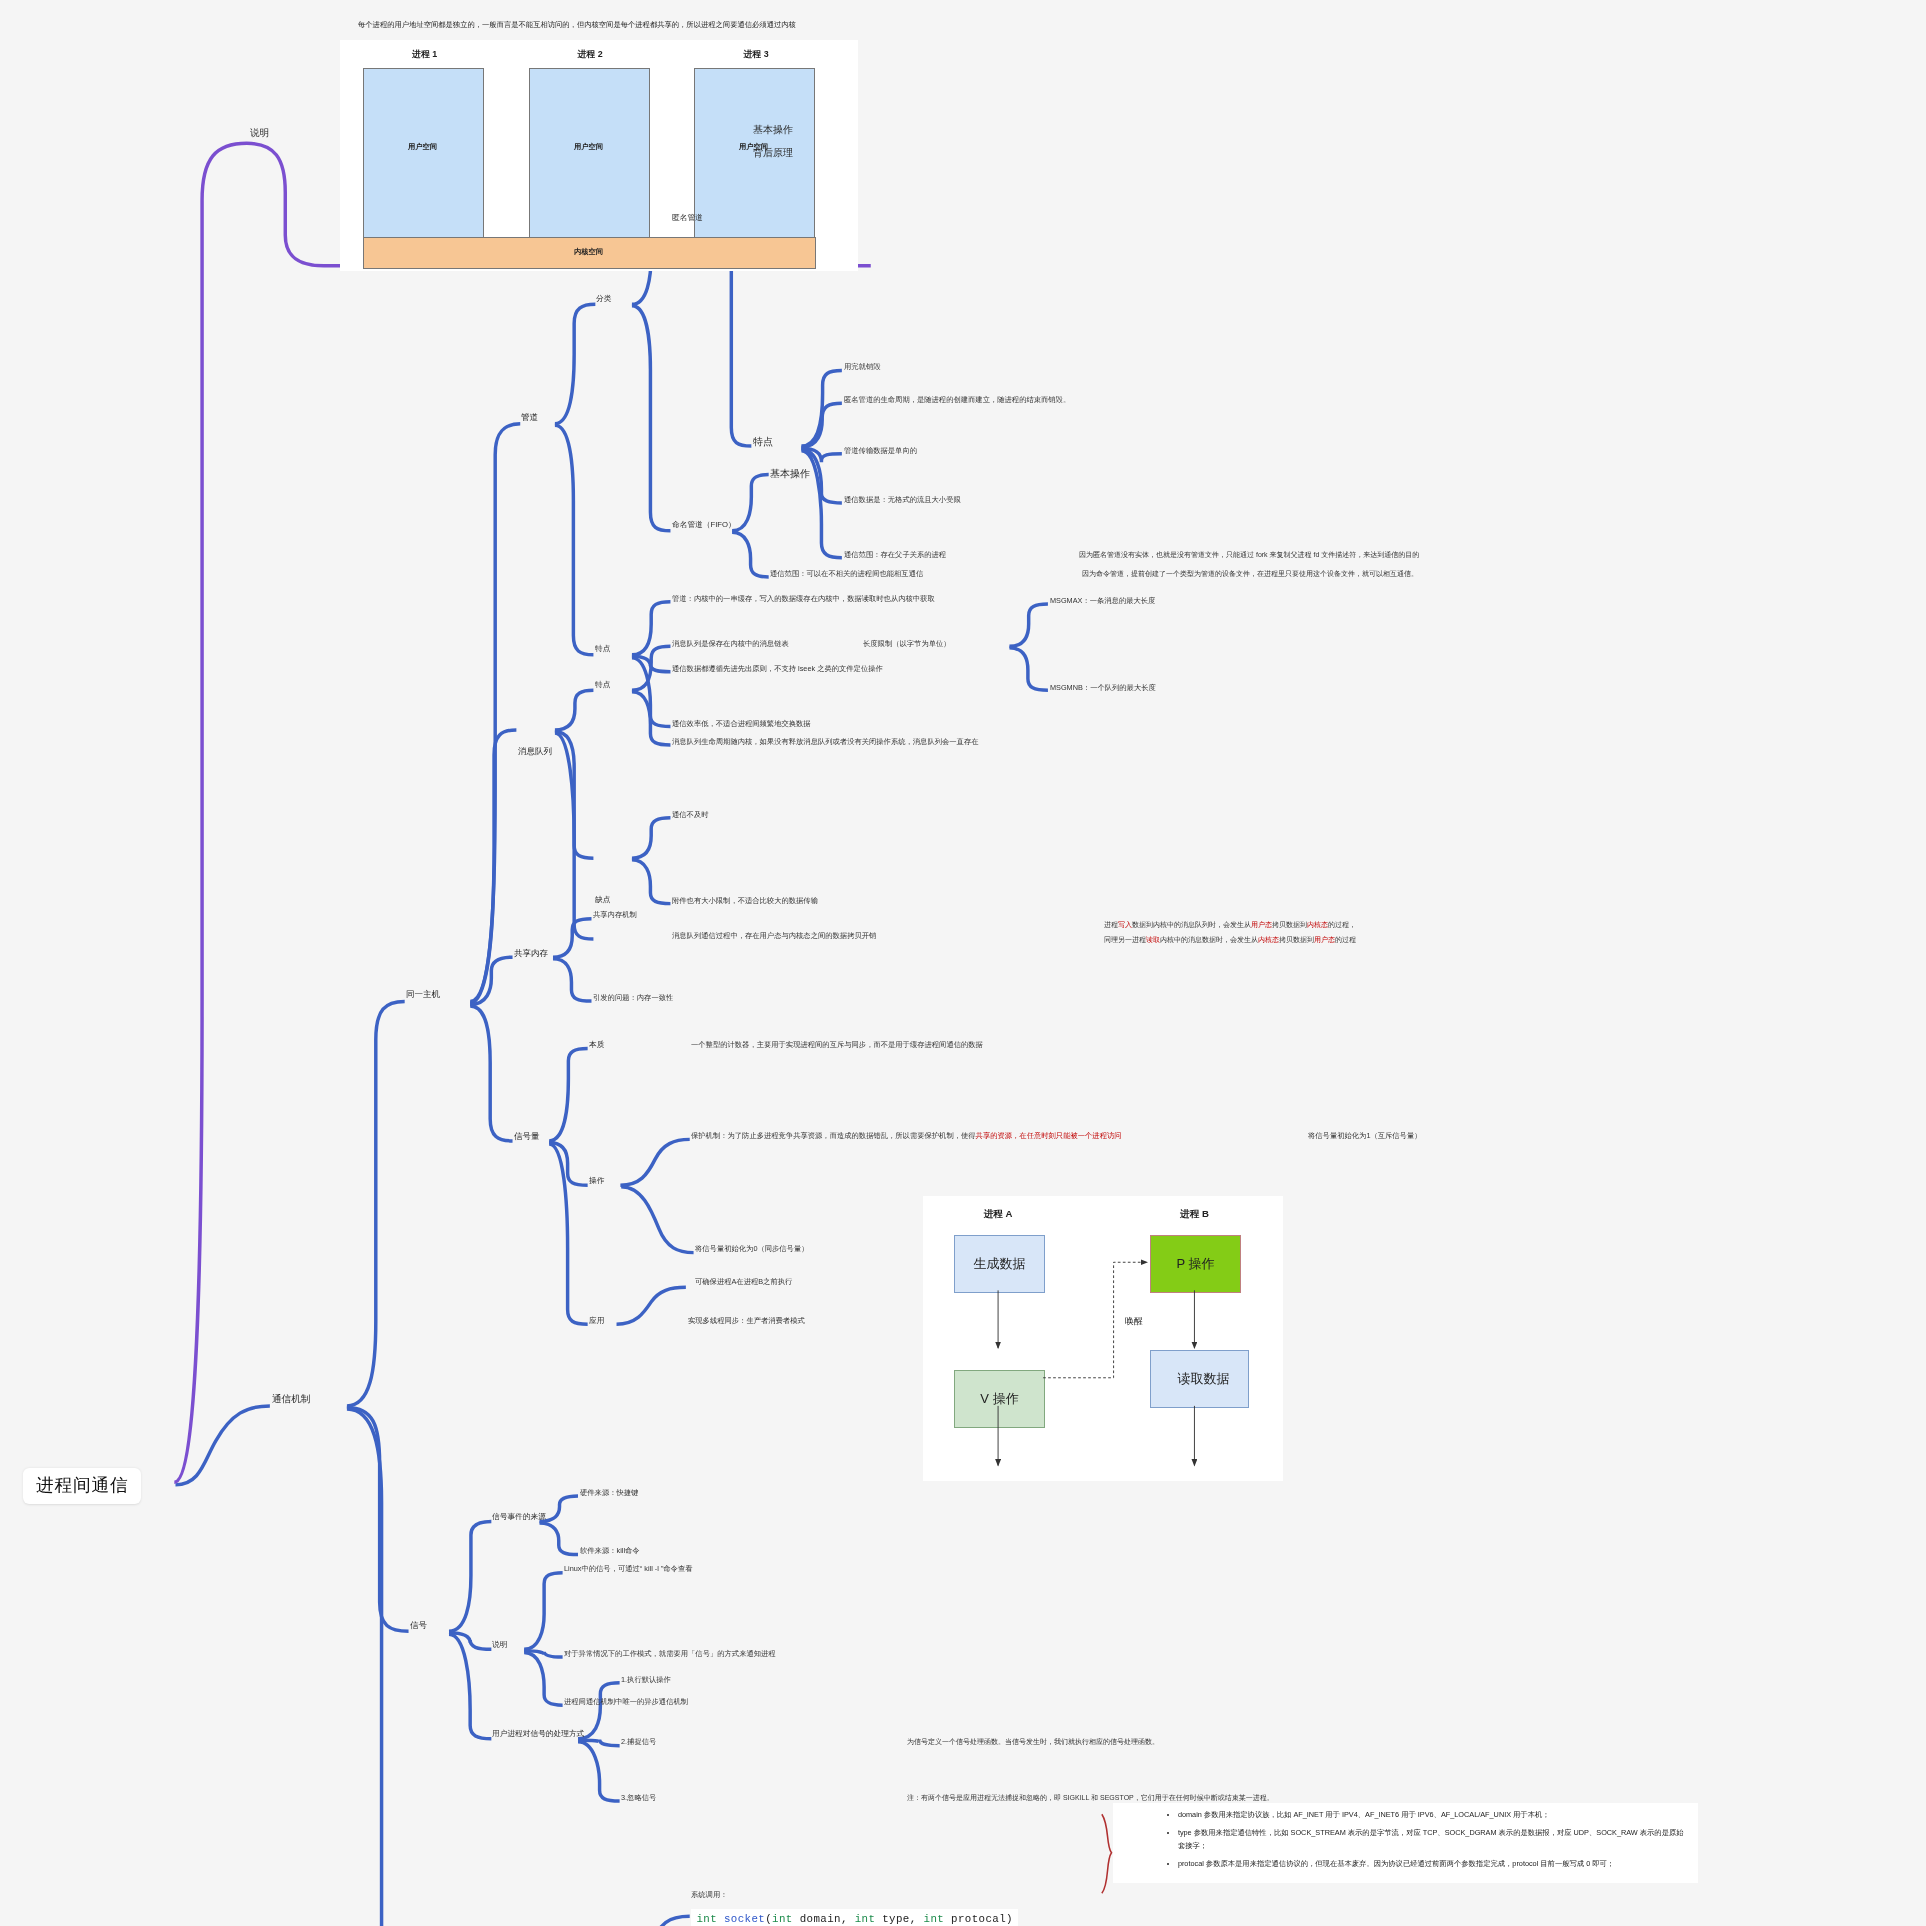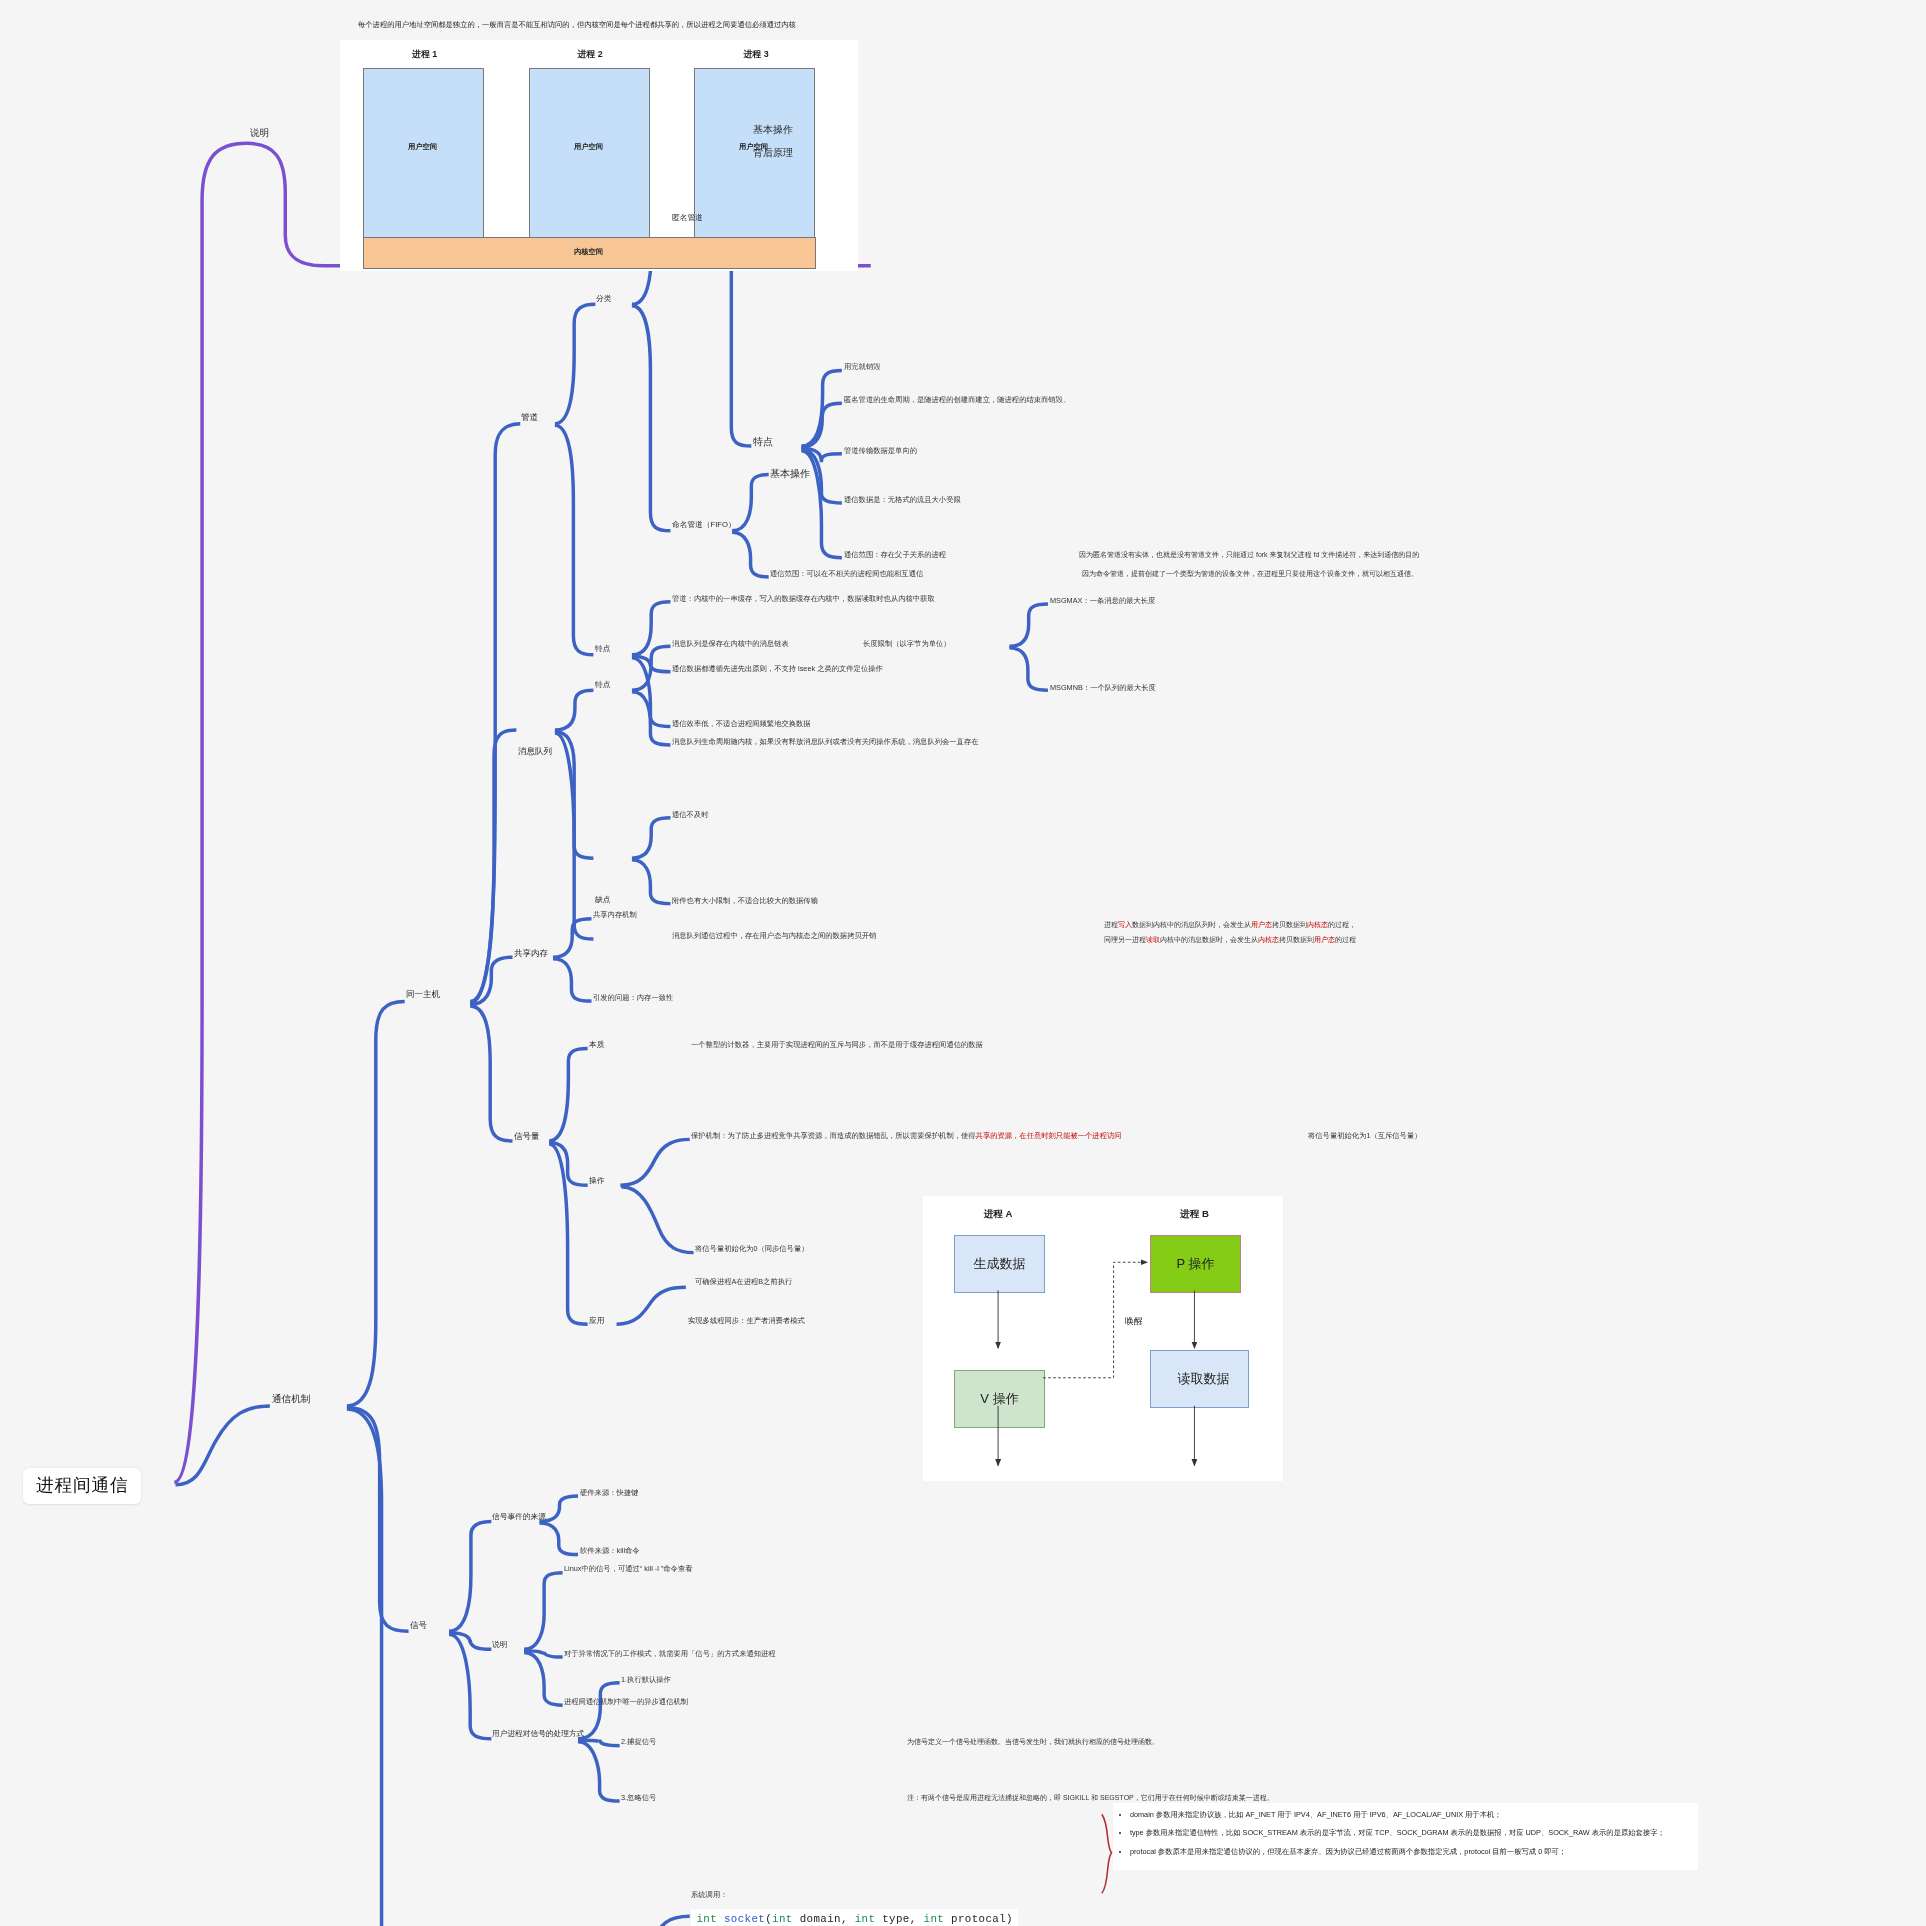--- a/index.html
+++ b/index.html
@@ -30,21 +30,21 @@
   .sbox{position:absolute;border:0.4px solid #7090c0;font-size:13px;display:flex;align-items:center;justify-content:center;}
   .sblue{background:#d8e6f8;border-color:#7f9fcb;}
   .sred{background:#84cc16;border-color:#c08080;}
   .sgreen{background:#cfe4cd;border-color:#82a87f;}
   .shead{position:absolute;font-size:9.6px;font-weight:bold;text-align:center;}
   
   .codebox{position:absolute;background:#fff;padding:3.9px 5.4px;font-family:"Liberation Mono","DejaVu Sans Mono",monospace;font-size:10.8px;letter-spacing:0.4px;}
   .k-blue{color:#2f57c9;}
   .k-green{color:#1b8a4a;}
   .bullets{position:absolute;background:#fff;padding:6.2px 7.7px;font-size:7.3px;line-height:1.75;}
-  .bullets li{margin-bottom:5.4px;}
+  .bullets li{margin-bottom:5.4px;margin-left:48px;}
   .bullets ul{margin:0;padding-left:9.2px;}
 </style>
 </head>
 <body>
 
 <div id="canvas">
 
   <svg class="links" viewBox="0 0 5539 7747">
     <g fill="none" stroke="#3c62c4" stroke-width="9">
 

